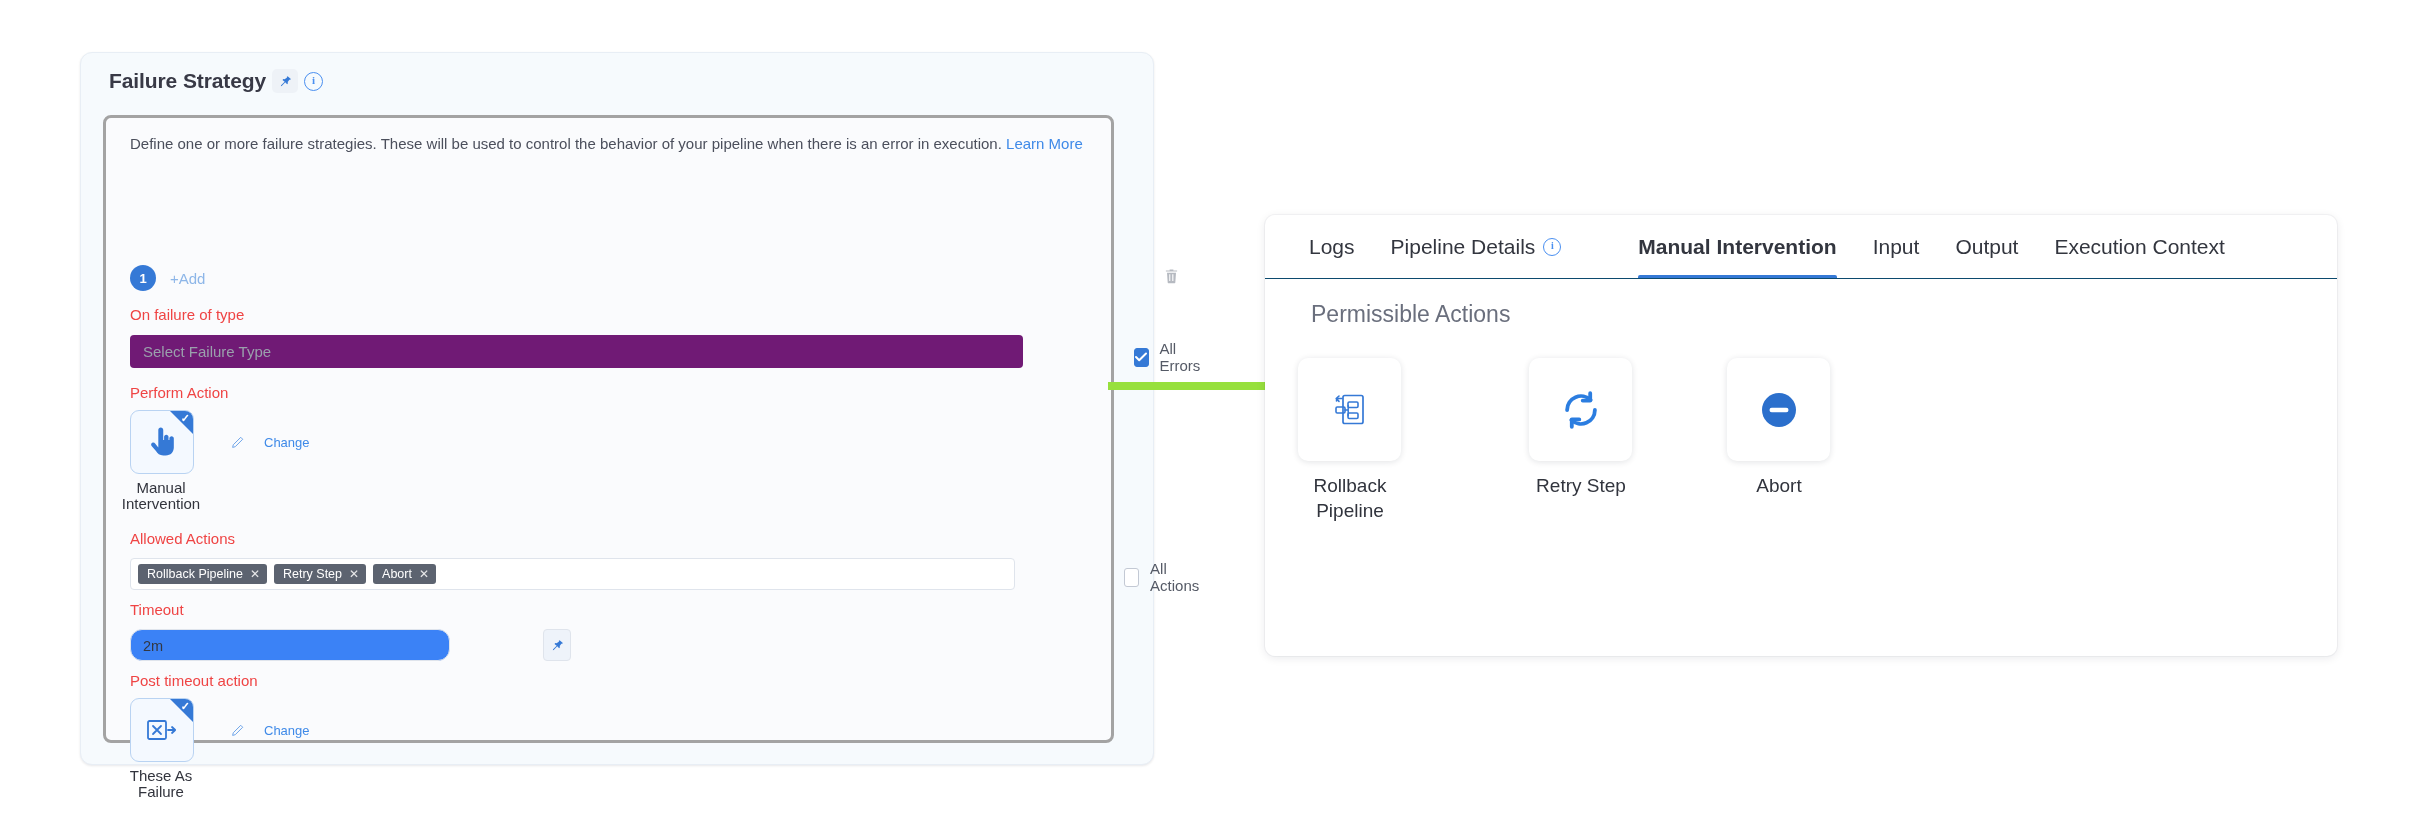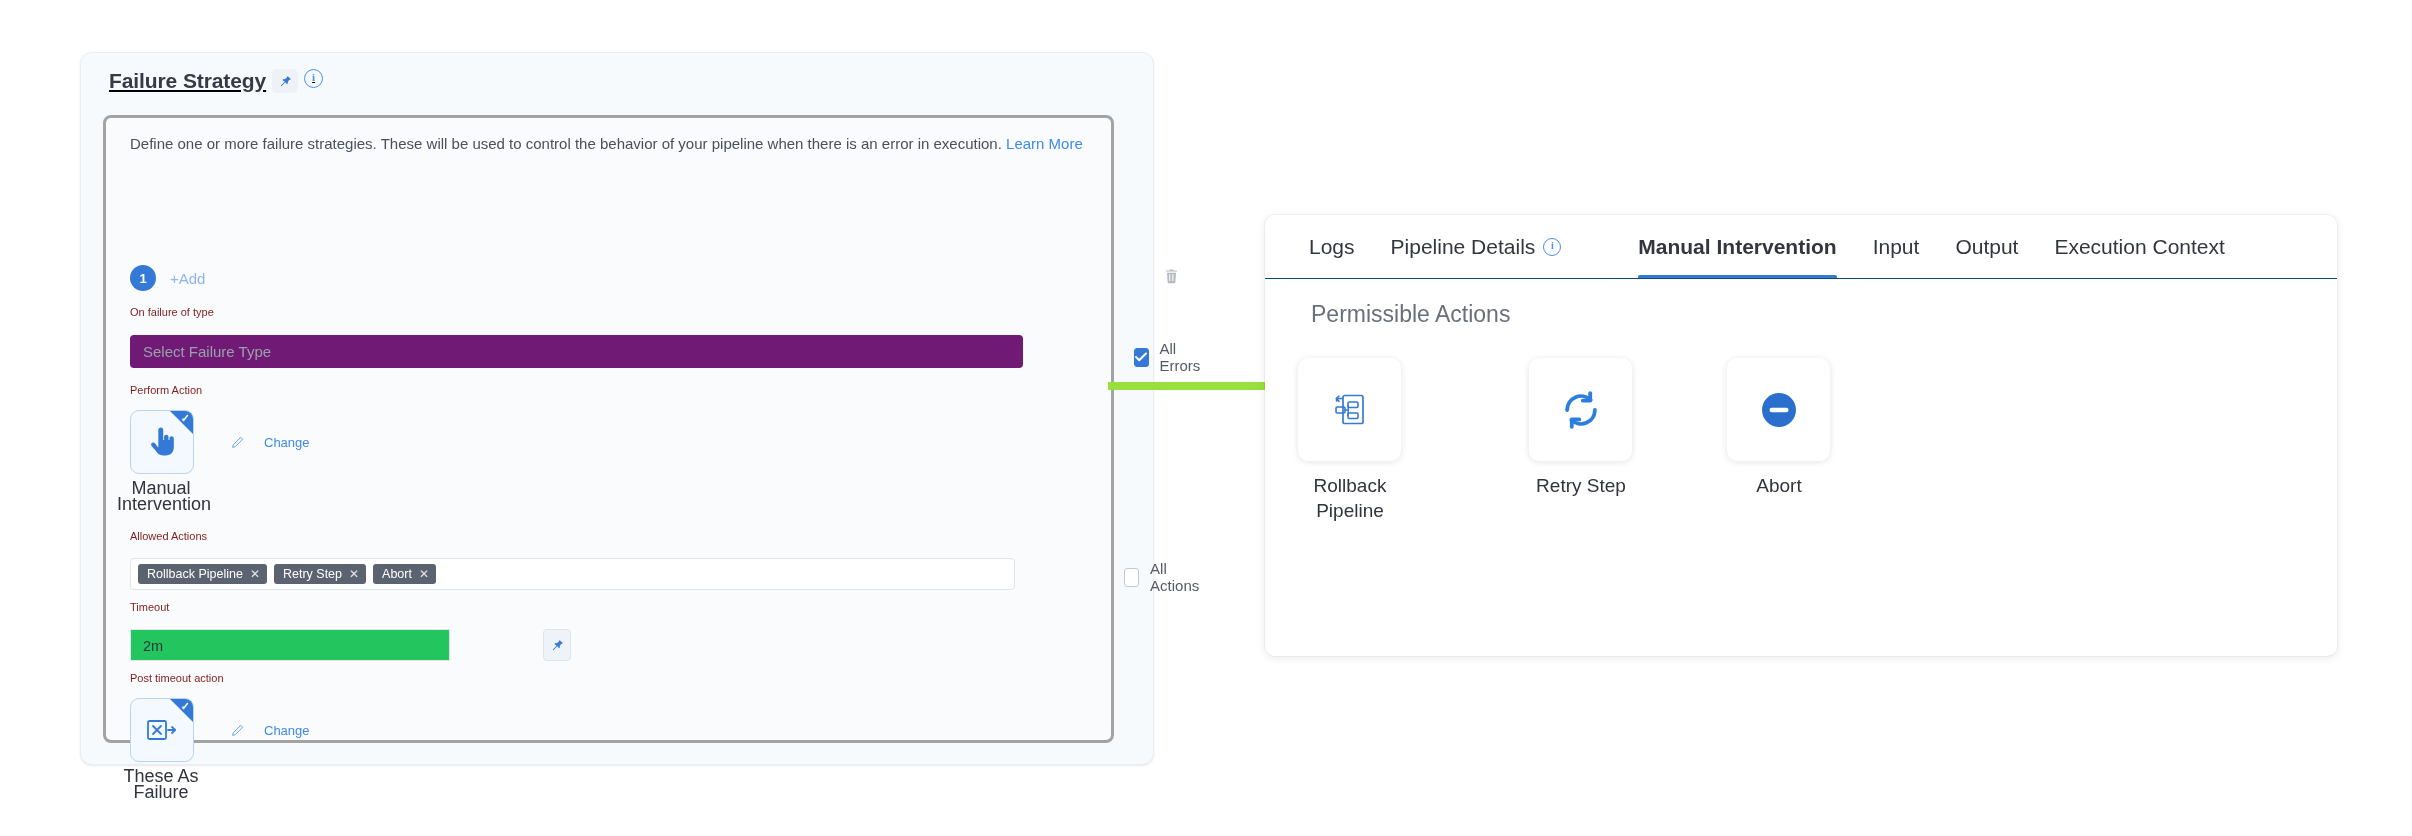--- a/index.html
+++ b/index.html
@@ -14,23 +14,22 @@
   
   #failure-strategy-card{
     position:absolute;left:80px;top:52px;width:1074px;height:713px;
     background:#f6fafd;
     border:1px solid #e8eef5;
     border-radius:12px;
     box-shadow:0 1px 3px rgba(16,24,40,.06), 0 1px 2px rgba(16,24,40,.04);
     box-sizing:border-box;
   }
   #fs-header{
-    display:flex;gap:6px;
+    display:flex;align-items:center;gap:6px;
     padding:16px 0 14px 28px;
-    text-decoration:underline;
   }
   #fs-title{
     font-size:21px;font-weight:700;color:#383946;letter-spacing:-.1px;
   }
   .pin-btn{
     width:26px;height:24px;border-radius:5px;background:#eef2f7;
     display:flex;align-items:center;justify-content:center;
   }
   .info-i{
     width:17px;height:17px;border-radius:50%;border:1.4px solid #4a8ff0;
@@ -61,21 +60,21 @@
     color:#fff;font-size:13px;font-weight:600;
     display:flex;align-items:center;justify-content:center;
   }
   .add-link{color:#8db6e8;font-size:15px;}
   #delete-strategy{
     position:absolute;left:1058px;top:150px;
     opacity:.62;
   }
 
   .field-label{
-    position:absolute;font-size:11px;color:#7f1d1d;
+    position:absolute;font-size:15px;color:#ef4444;
   }
 
   #select-failure-type{
     position:absolute;left:24px;top:217px;width:893px;height:33px;
     background:#701a75;border:none;border-radius:4px;
     color:#9aa0ac;font-size:15px;
     padding-left:13px;line-height:33px;box-sizing:border-box;
     font-family:"Liberation Sans", sans-serif;
   }
   #all-errors-box{
@@ -98,21 +97,21 @@
     display:flex;align-items:center;justify-content:center;
   }
   .tile-corner{
     position:absolute;right:0;top:0;width:0;height:0;
     border-top:23px solid #3579d6;border-left:23px solid transparent;
   }
   .tile-check{
     position:absolute;right:3px;top:1px;color:#fff;font-size:11px;font-weight:700;
   }
   .tile-caption{
-    position:absolute;font-size:18px;color:#32343d;line-height:16px;
+    position:absolute;font-size:15px;color:#32343d;line-height:16px;
     text-align:center;width:88px;
   }
   .change-link{
     position:absolute;display:flex;align-items:center;gap:20px;
     color:#3f8ae8;font-size:13px;
   }
 
   
   #allowed-actions-input{
     position:absolute;left:24px;top:440px;width:885px;height:32px;
@@ -125,21 +124,21 @@
     border-radius:3px;padding:3px 7px 3px 9px;white-space:nowrap;
   }
   .chip .x{font-size:12px;opacity:.85;}
   #all-actions-box{
     position:absolute;left:1018px;top:442px;
     display:flex;align-items:center;gap:11px;
   }
 
   #timeout-input{
     position:absolute;left:24px;top:511px;width:320px;height:32px;
-    background:#22c55e;border:1px solid #dfe4ec;border-radius:0;
+    background:#3b82f6;border:1px solid #dfe4ec;border-radius:12px;
     box-sizing:border-box;color:#333742;font-size:14.5px;
     line-height:32px;padding-left:12px;
     font-family:"Liberation Sans", sans-serif;
   }
   #timeout-pin{
     position:absolute;left:437px;top:511px;width:28px;height:32px;
     background:#eef3fa;border:1px solid #dfe4ec;border-radius:4px;
     box-sizing:border-box;display:flex;align-items:center;justify-content:center;
   }
 

